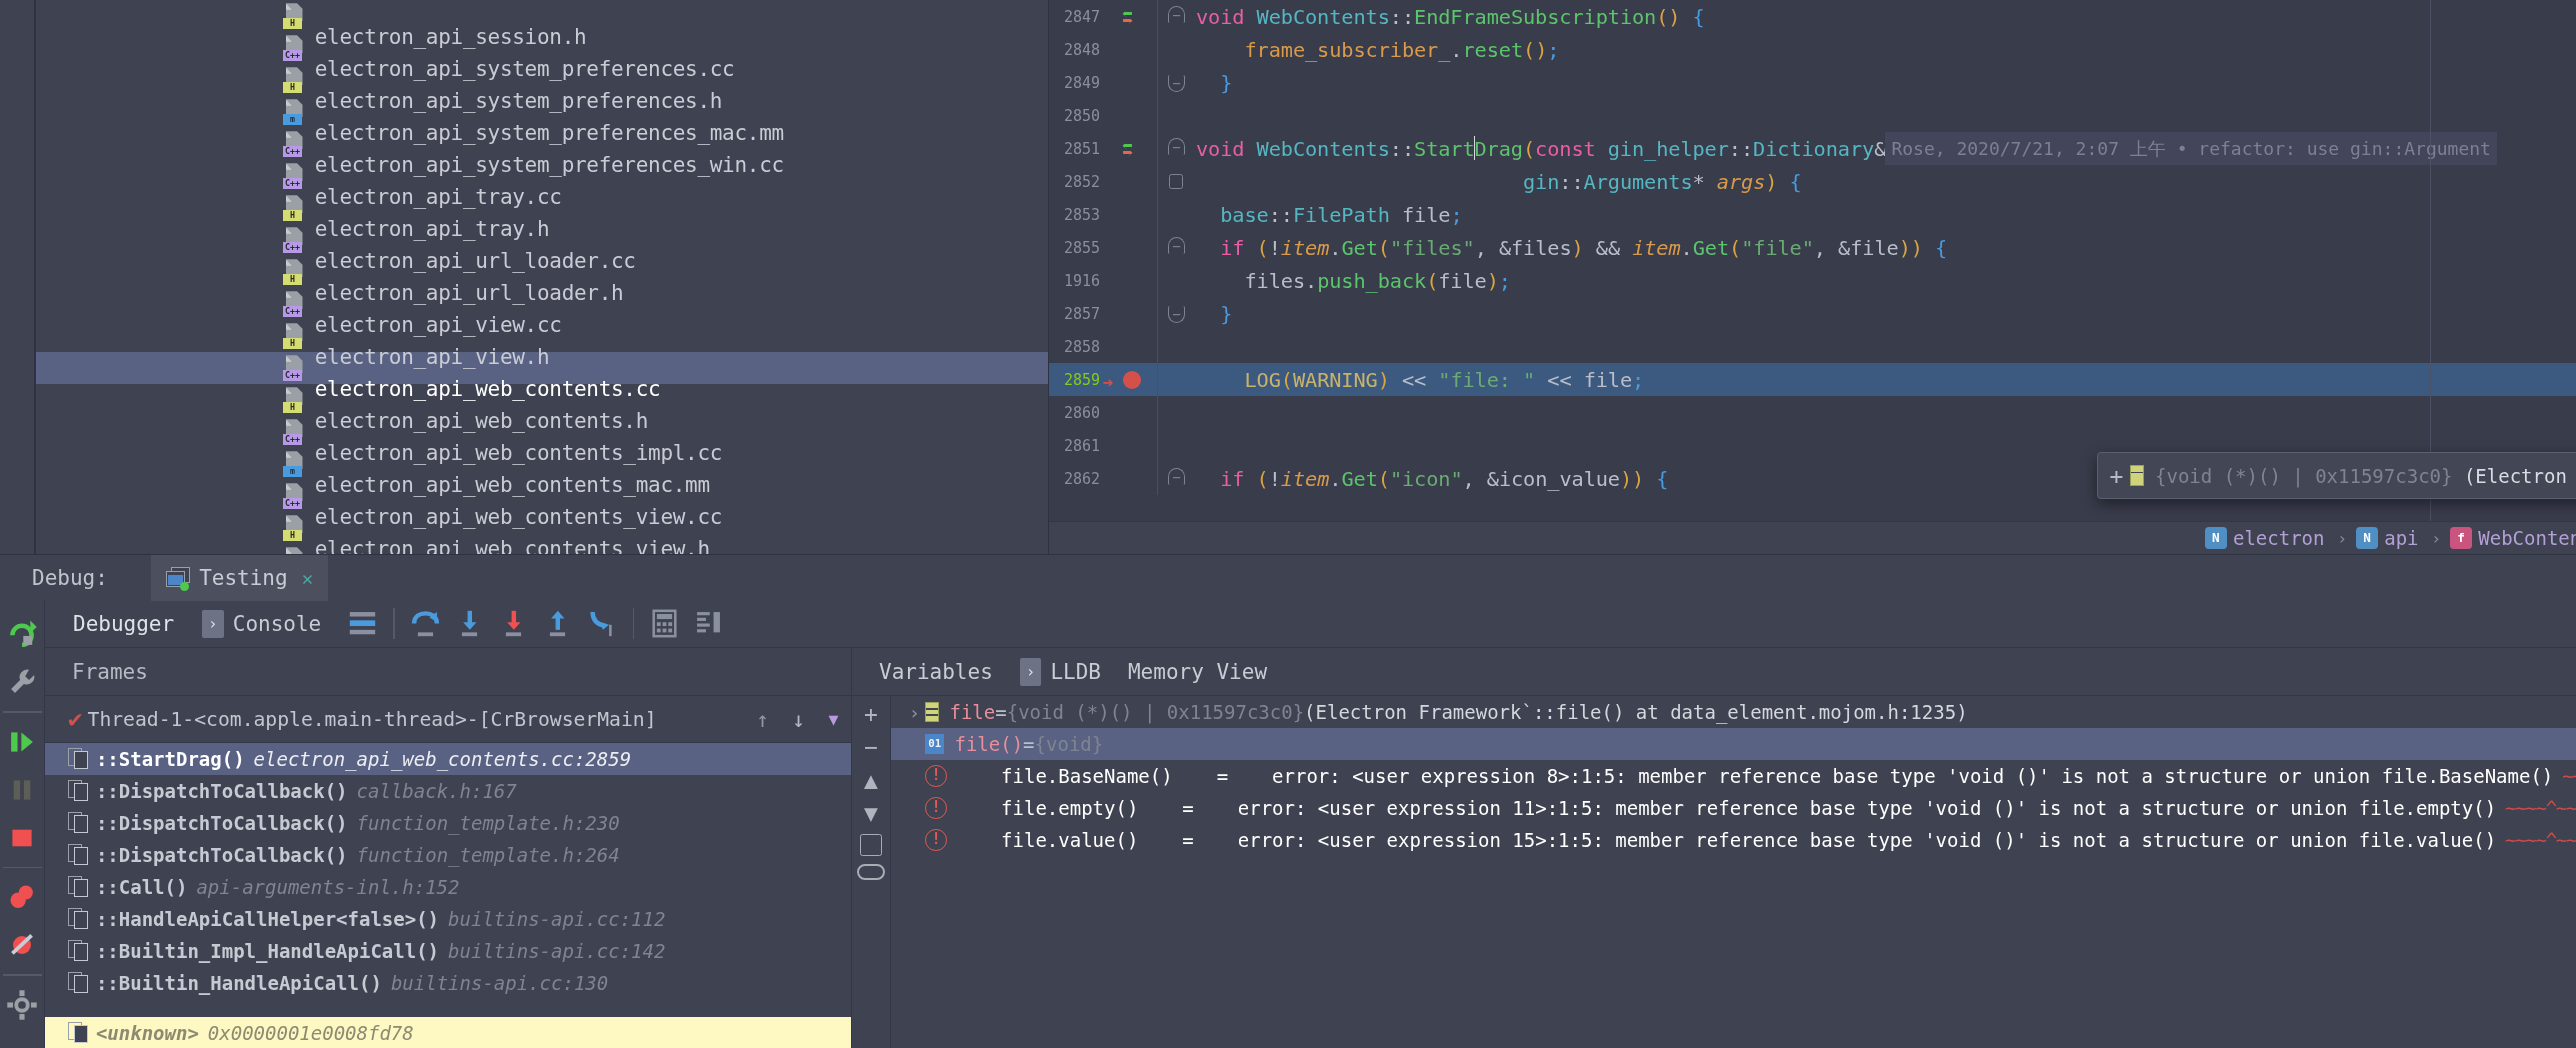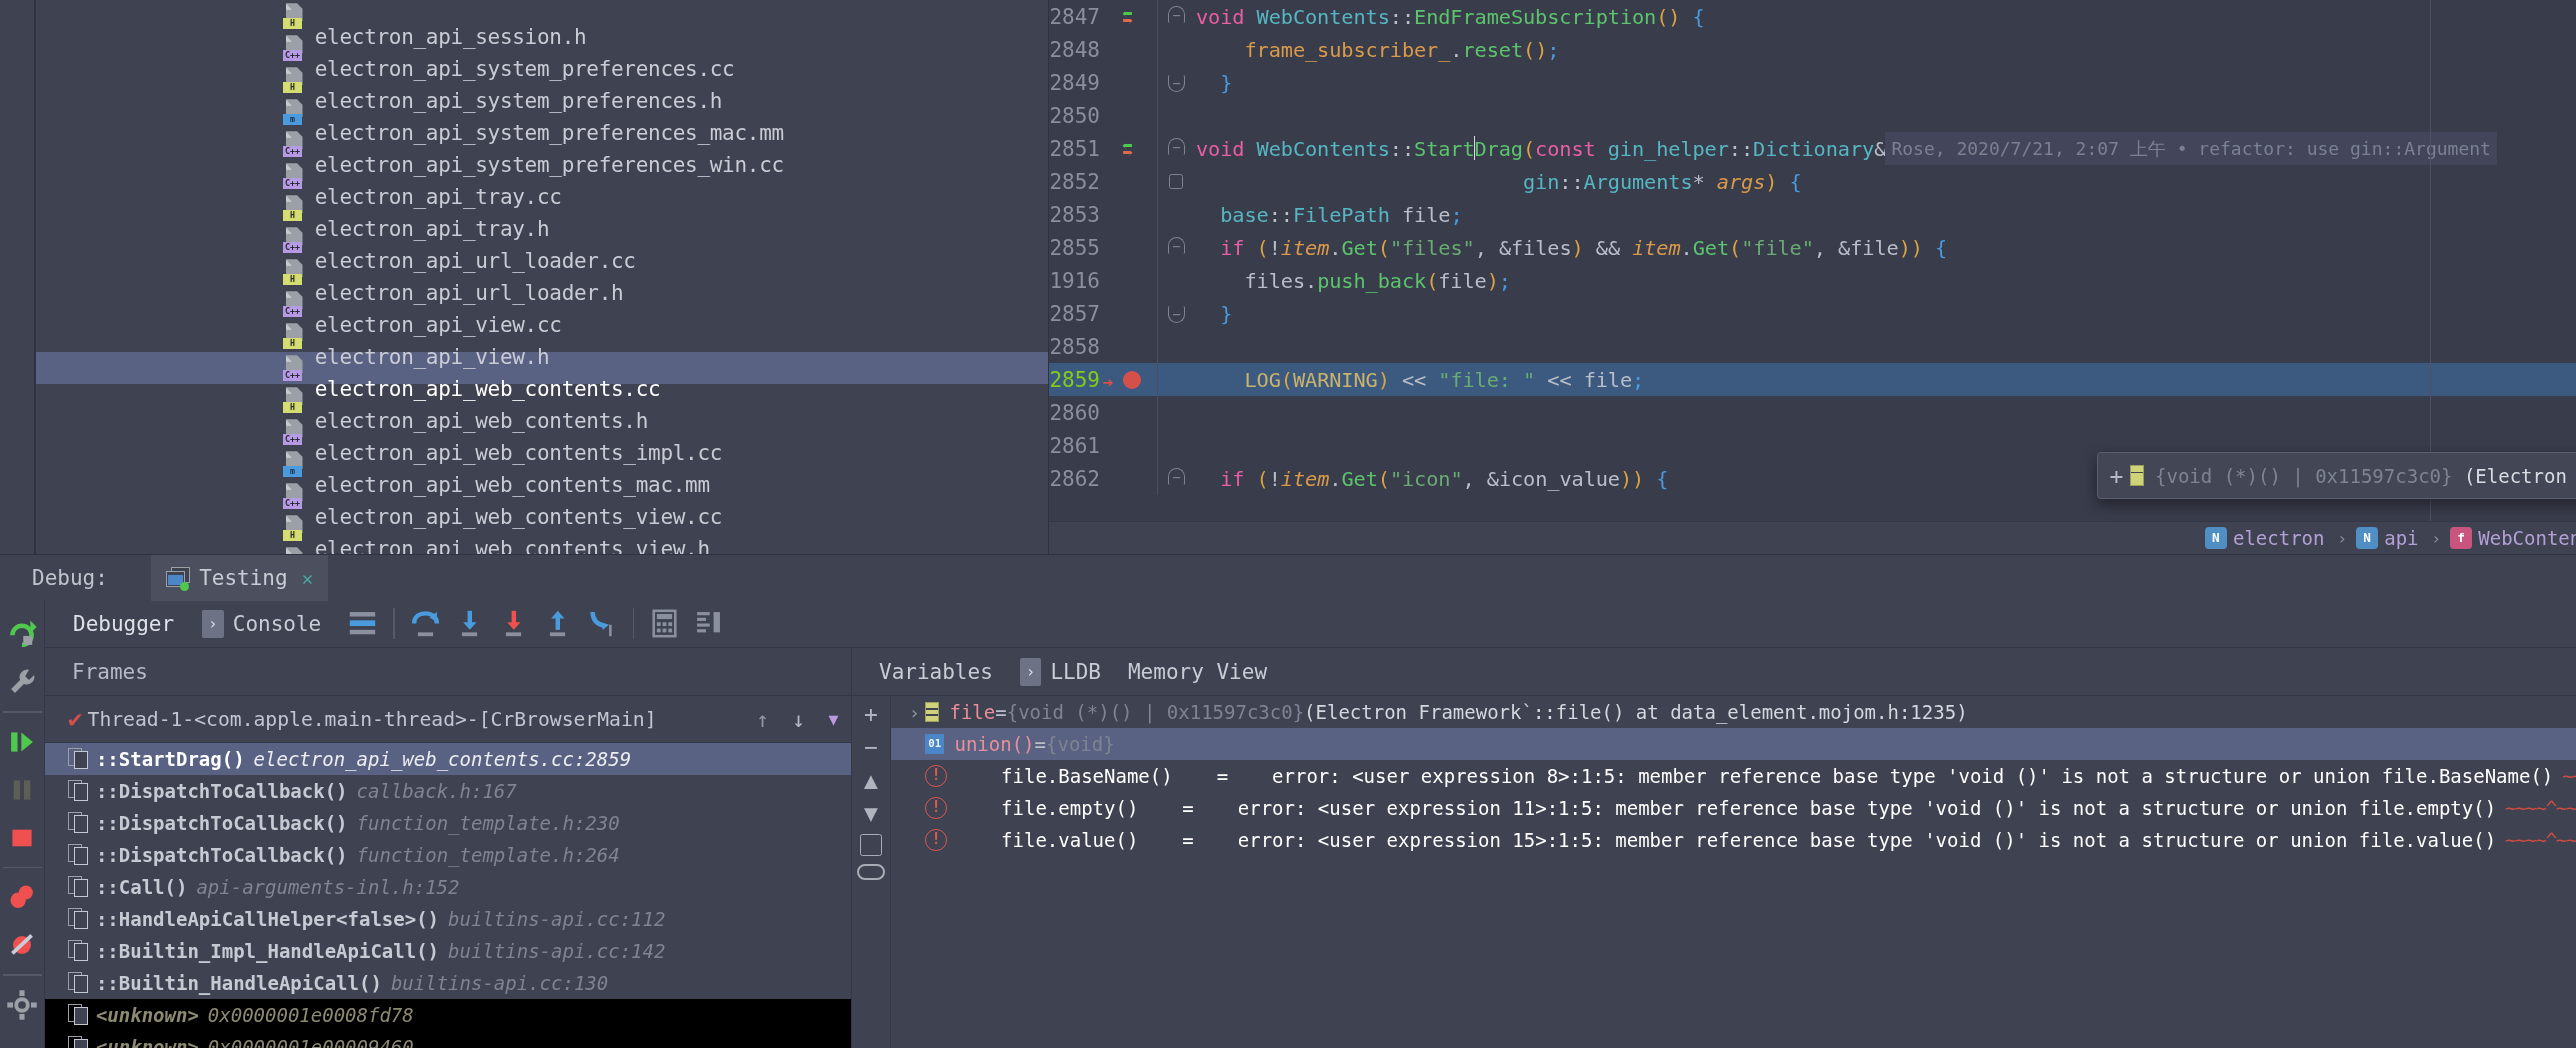--- a/index.html
+++ b/index.html
@@ -68,21 +68,21 @@
     flex:1; background:#393c4b; position:relative; overflow:hidden;
     border-left:0.6px solid #2f3240;
   }
   .code-line{
     height:33px; display:flex; align-items:center; white-space:nowrap;
     position:relative;
   }
   .code-line.hl{ background:#3c5a80; }
   .gutter-num{
     width:60px; text-align:right; padding-right:9px;
-    font-size:21px; color:#8a8f9c; flex:0 0 60px;
+    font-size:15px; color:#8a8f9c; flex:0 0 60px;
     font-family:"DejaVu Sans Mono","Liberation Mono",monospace;
   }
   .gutter-num.cur{ color:#84cc16; }
   .gutter-icons{ width:48px; flex:0 0 48px; position:relative; height:33px; }
   .gutter-fold{ width:39px; flex:0 0 39px; position:relative; height:33px;
                 border-left:1.3px solid #4a4e5e; }
   .code-text{
     font-size:20.3px; letter-spacing:-0.1px;
     font-family:"DejaVu Sans Mono","Liberation Mono",monospace;
     white-space:pre;
@@ -260,21 +260,21 @@
   .thread-ctl{ position:absolute; right:12.7px; display:flex; align-items:center; gap:23px; }
   .thread-ctl span{ font-size:21.6px; color:#9096a4; }
   .thread-ctl .dn{ color:#b6bac4; }
   .thread-ctl .cv{ color:#b99ae0; font-size:16.5px; }
 
   .frame-row{
     height:32px; display:flex; align-items:center; padding-left:23px;
     white-space:nowrap;
   }
   .frame-row.sel{ background:#5a6283; }
-  .frame-row.unk{ background:#000000; }
+  .frame-row.unk{ background:#fef9c3;margin-top:18px; }
   .fr-icon{ position:relative; width:20.3px; height:21.6px; margin-right:7.6px; flex:0 0 20.3px; }
   .fr-icon .b{ position:absolute; left:0; top:0; width:14px; height:18px; border:1.9px solid #9aa0a6; }
   .fr-icon .f{ position:absolute; left:5.7px; top:3.2px; width:14px; height:18px;
                border:1.9px solid #c4c8d0; background:#3f4250; }
   .fr-name{ font-size:19px; color:#c6cad3;
             font-family:"DejaVu Sans Mono","Liberation Mono",monospace;font-weight:bold; }
   .frame-row.sel .fr-name{ color:#ffffff; }
   .fr-loc{ font-size:19px; color:#7f8493; font-style:italic; margin-left:9px;
            font-family:"DejaVu Sans Mono","Liberation Mono",monospace; }
   .frame-row.sel .fr-loc{ color:#eceef2; }
@@ -910,21 +910,21 @@
                   <span class="v-exp">›</span>
                   <span class="v-icon"></span>
                   <span class="v-text vname">file</span>
                   <span class="v-text veq"> = </span>
                   <span class="v-text vval-dim">{void (*)() | 0x11597c3c0}</span>
                   <span class="v-text vval"> (Electron Framework`::file() at data_element.mojom.h:1235)</span>
                 </div>
                 <div class="var-row sel">
                   <span class="v-exp"></span>
                   <span class="v-icon num01">01</span>
-                  <span class="v-text vname">union()</span>
+                  <span class="v-text vname">file()</span>
                   <span class="v-text veq"> = </span>
                   <span class="v-text vval-dim">{void}</span>
                   <span class="v-text vval"></span>
                 </div>
                 <div class="var-row">
                   <span class="v-exp"></span>
                   <span class="v-icon err"></span>
                   <span class="v-text verr">file.BaseName()</span>
                   <span class="v-text verr"> = </span>
                   <span class="v-text verr">error: &lt;user expression 8&gt;:1:5: member reference base type 'void ()' is not a structure or union file.BaseName()</span>

